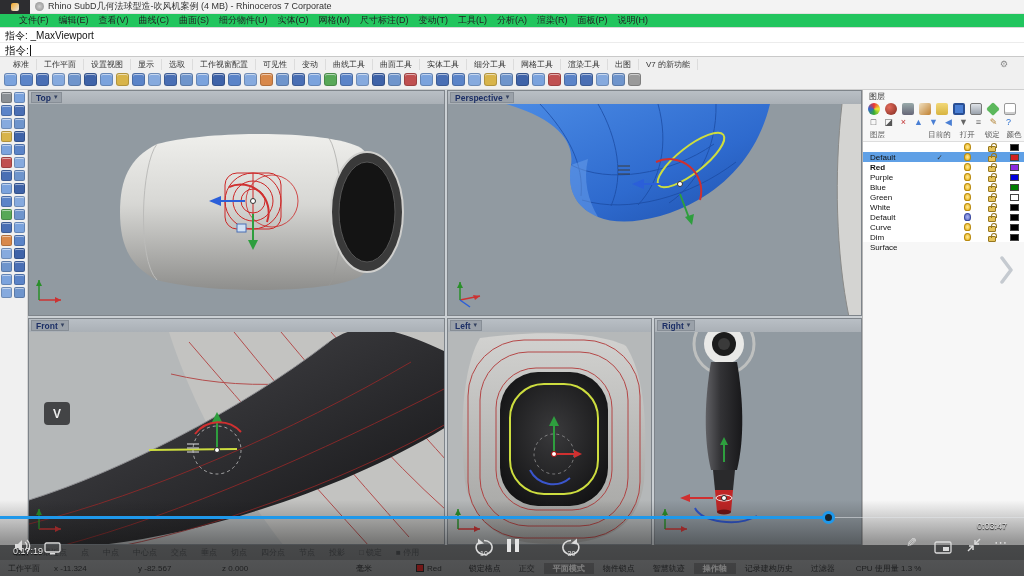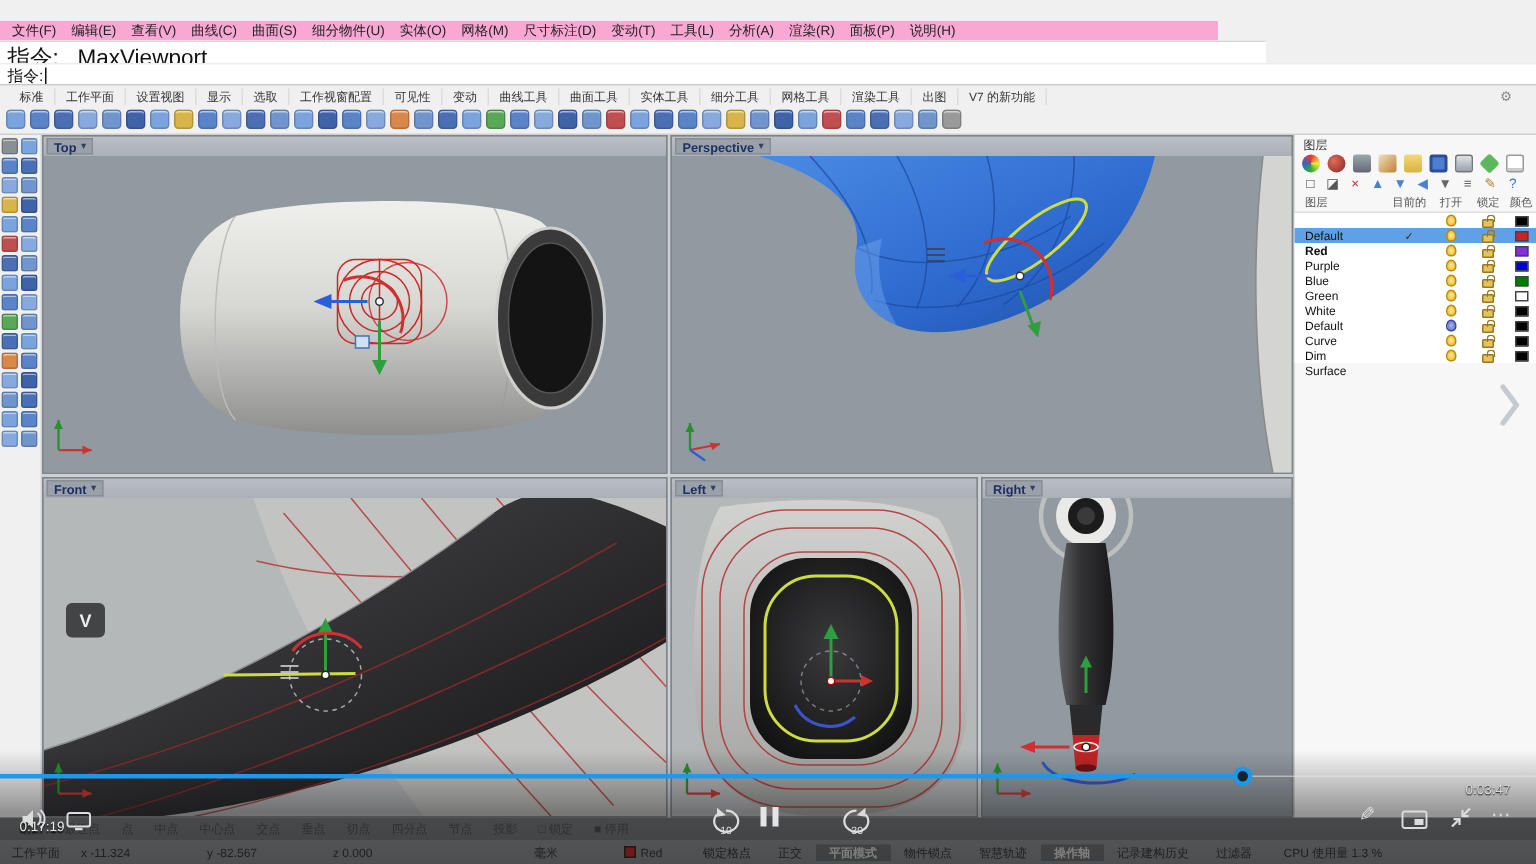--- a/index.html
+++ b/index.html
@@ -7,24 +7,24 @@
   .app{position:relative;width:1024px;height:576px;background:#f0f0f0;overflow:hidden;
        font-family:"Liberation Sans","DejaVu Sans",sans-serif;user-select:none;}
   .abs{position:absolute;}
 
   
   .titlebar{left:0;top:0;width:1024px;height:14px;background:#f3f3f3;display:flex;align-items:center;
             font-size:9px;color:#333;border-bottom:1px solid #e2e2e2;}
   .overlay-logo{width:30px;height:14px;background:#2d2d30;display:flex;align-items:center;justify-content:center;flex:none;}
   .overlay-logo i{width:8px;height:8px;border-radius:2px;background:linear-gradient(135deg,#f5a623,#e8e8e8);}
   .rhino-icon{width:9px;height:9px;border-radius:50%;background:radial-gradient(#cfcfcf,#8a8a8a);margin:0 4px 0 5px;flex:none;}
-  .menubar{left:0;top:14px;width:812px;height:13px;background:#f9a8d4;display:flex;align-items:center;
-           font-size:9px;color:#222;padding-left:3px;}
+  .menubar{left:0;top:14px;width:1024px;height:13px;background:#22c55e;display:flex;align-items:center;
+           font-size:9px;color:#222;padding-left:14px;}
   .menu-item{padding:0 5px;white-space:nowrap;}
-  .cmd-history{left:0;top:27px;width:844px;height:15px;background:#fff;font-size:15px;color:#111;
+  .cmd-history{left:0;top:27px;width:1024px;height:15px;background:#fff;font-size:10px;color:#111;
                padding:1px 5px;border-top:1px solid #d8d8d8;}
   .cmd-input{left:0;top:42px;width:1024px;height:15px;background:#fff;font-size:10.5px;color:#111;
              padding:1px 5px;border-top:1px solid #ececec;border-bottom:1px solid #c9c9c9;}
   .caret{display:inline-block;width:1px;height:11px;background:#111;vertical-align:-2px;margin-left:1px;}
   .tabbar{left:0;top:58px;width:1024px;height:12px;display:flex;align-items:center;font-size:8px;color:#333;padding-left:6px;}
   .tab{padding:0 7px;white-space:nowrap;border-right:1px solid #dcdcdc;}
   .iconrow{left:0;top:70px;width:1024px;height:20px;display:flex;align-items:center;gap:3px;padding-left:4px;
            border-bottom:1px solid #cfcfcf;background:#f0f0f0;}
   .tbicon{width:13px;height:13px;border-radius:3px;border:1px solid rgba(0,0,0,.18);flex:none;
           box-shadow:inset 0 1px 0 rgba(255,255,255,.55);}
@@ -122,20 +122,27 @@
   .keycap{left:44px;top:402px;width:26px;height:23px;border-radius:4px;background:rgba(58,58,60,.92);
           color:#ededed;font-size:12px;font-weight:bold;display:flex;align-items:center;justify-content:center;}
   .next-chevron{left:1000px;top:255px;}
 </style>
 </head>
 <body>
 
 <div class="app">
 
   
+  <div class="abs titlebar">
+    <div class="overlay-logo">
+        <i></i>
+      </div>
+    <span class="rhino-icon"></span>
+    <span>Rhino SubD几何法球型造-吹风机案例 (4 MB) - Rhinoceros 7 Corporate</span>
+  </div>
 
   
   <div class="abs menubar">
 
   <span class="menu-item">文件(F)</span>
       <span class="menu-item">编辑(E)</span>
       <span class="menu-item">查看(V)</span>
       <span class="menu-item">曲线(C)</span>
       <span class="menu-item">曲面(S)</span>
       <span class="menu-item">细分物件(U)</span>

